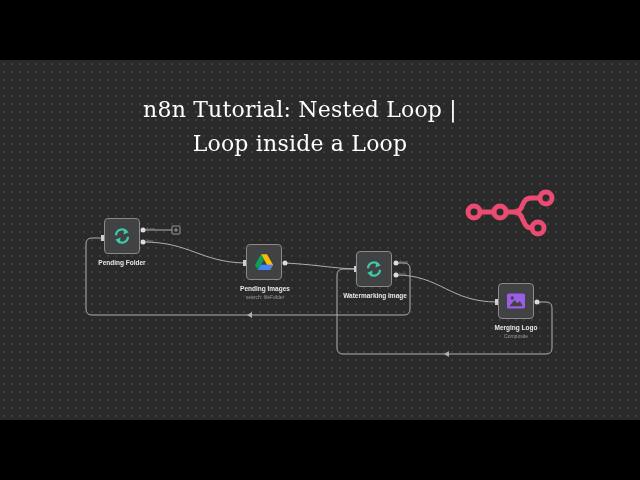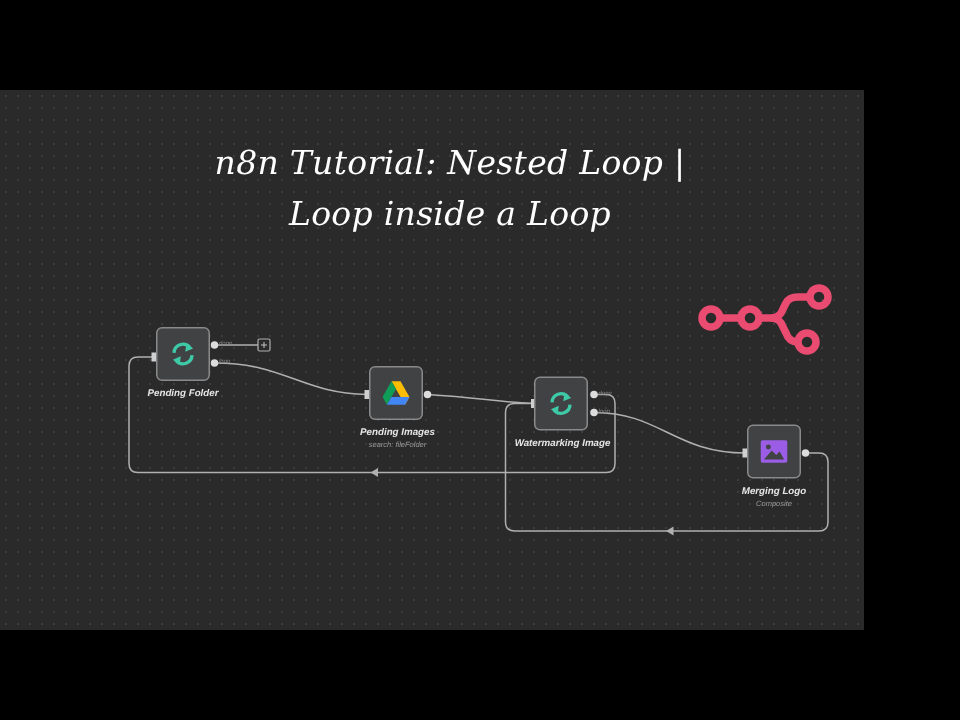--- a/index.html
+++ b/index.html
@@ -1,23 +1,22 @@
 <!DOCTYPE html>
 <html><head>
 <meta charset="utf-8">
 <style>
   html, body { margin:0; padding:0; }
   body { width:640px; height:480px; background:#000; position:relative; overflow:hidden; font-family:"Liberation Sans", sans-serif; }
   .canvas {
-    position:absolute; left:0; top:60px; width:576px; height:360px;
+    position:absolute; left:0; top:60px; width:640px; height:360px;
     background-color:#2a2a2a;
     background-image: radial-gradient(circle, #3d3d3d 0.8px, transparent 1px);
     background-size: 8px 8px;
     overflow:hidden;
-    font-style:italic;
   }
   .title {
     position:absolute; left:0; width:640px; text-align:center;
     color:#ffffff; font-family:"DejaVu Serif", "Liberation Serif", serif;
     font-size:22px; line-height:32px; letter-spacing:0.2px;
   }
   .title.l1 { top:34px; left:-20px; }
   .title.l2 { top:68px; left:-20px; }
   svg.wires { position:absolute; left:0; top:0; width:640px; height:360px; }
   .node {

